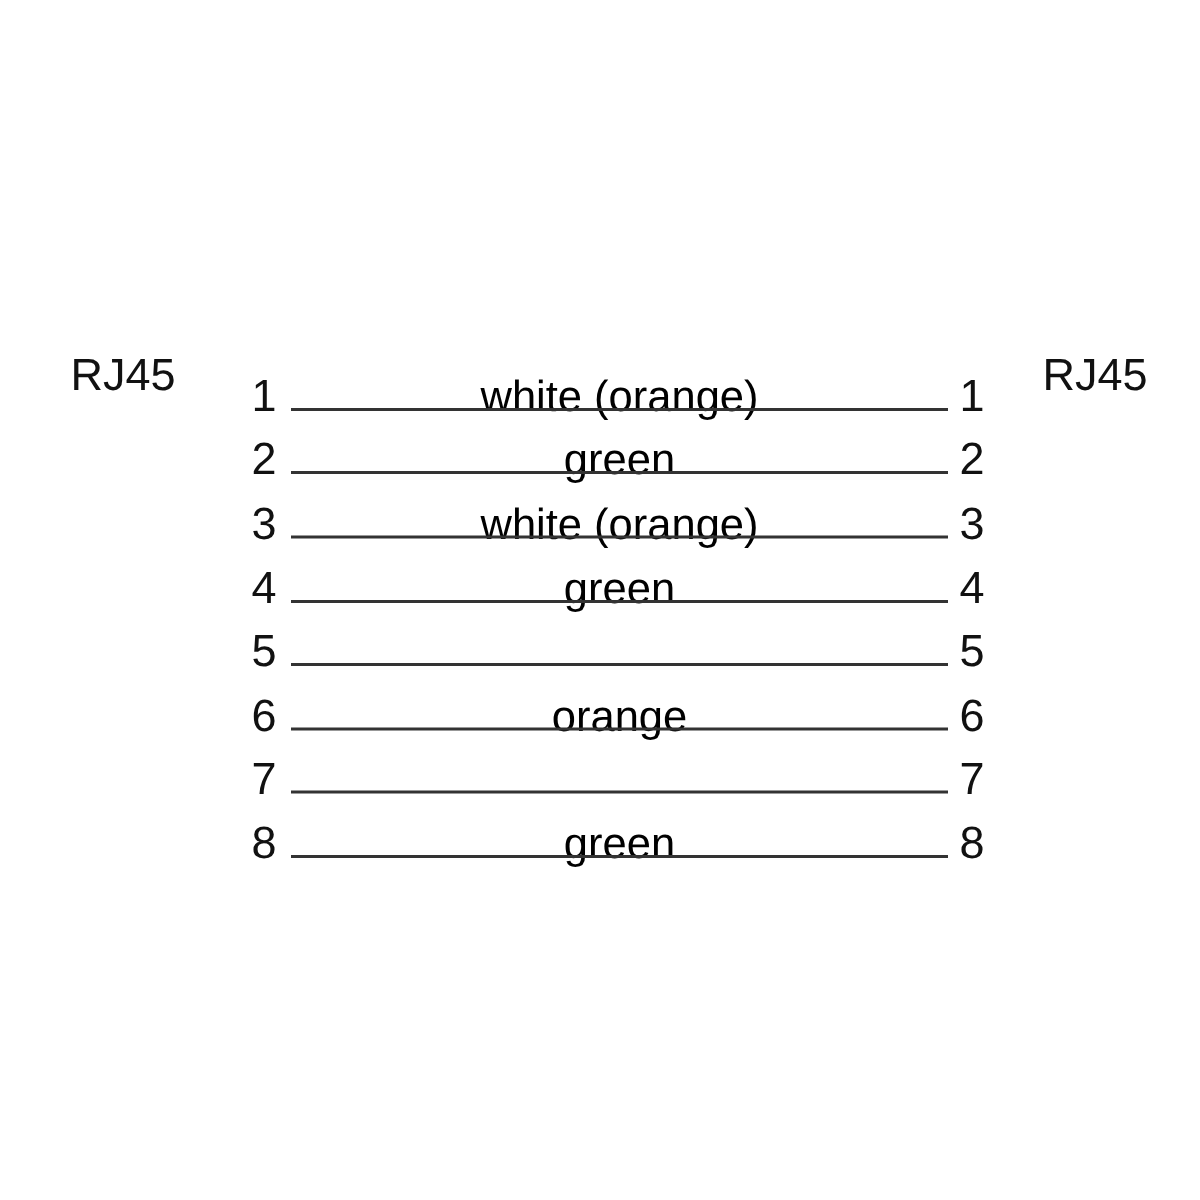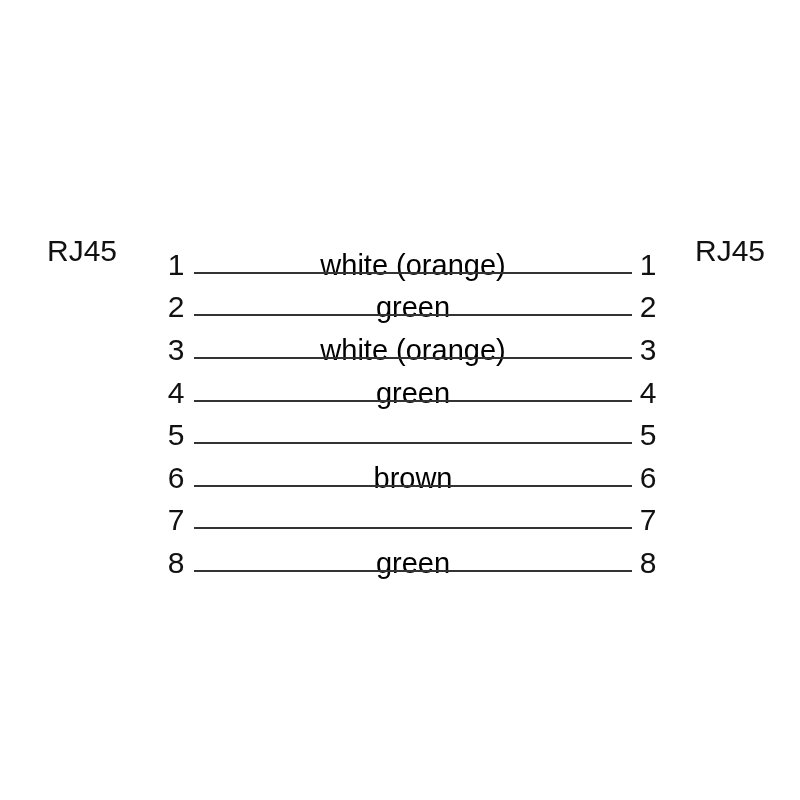--- a/index.html
+++ b/index.html
@@ -119,21 +119,21 @@
   </div>
 
   <div class="wire-row" style="top:413px">
     <div class="pin-number pin-left">5</div>
     <div class="wire-line"></div>
     <div class="pin-number pin-right">5</div>
   </div>
 
   <div class="wire-row" style="top:456px">
     <div class="pin-number pin-left">6</div>
-    <div class="wire-label">brown</div>
+    <div class="wire-label">orange</div>
     <div class="wire-line"></div>
     <div class="pin-number pin-right">6</div>
   </div>
 
   <div class="wire-row" style="top:498px">
     <div class="pin-number pin-left">7</div>
     <div class="wire-line"></div>
     <div class="pin-number pin-right">7</div>
   </div>
 

